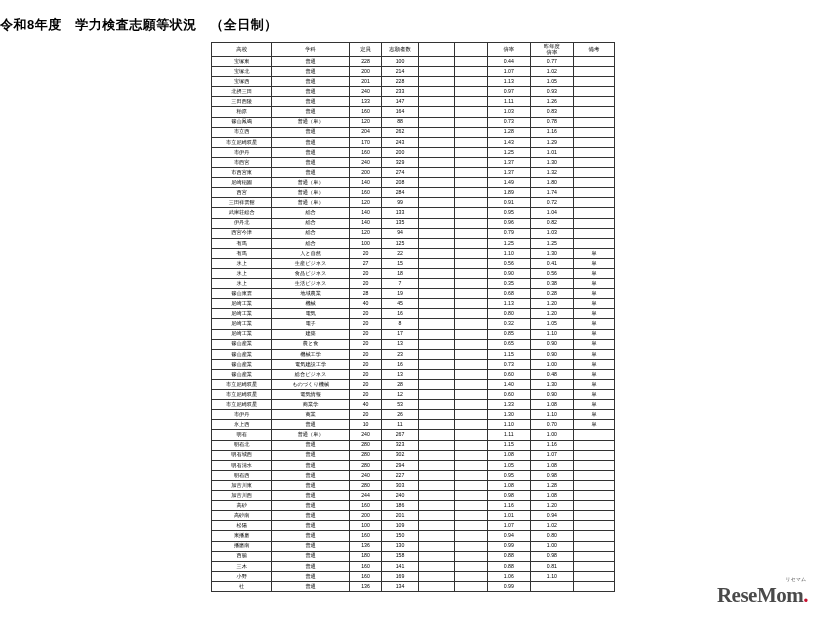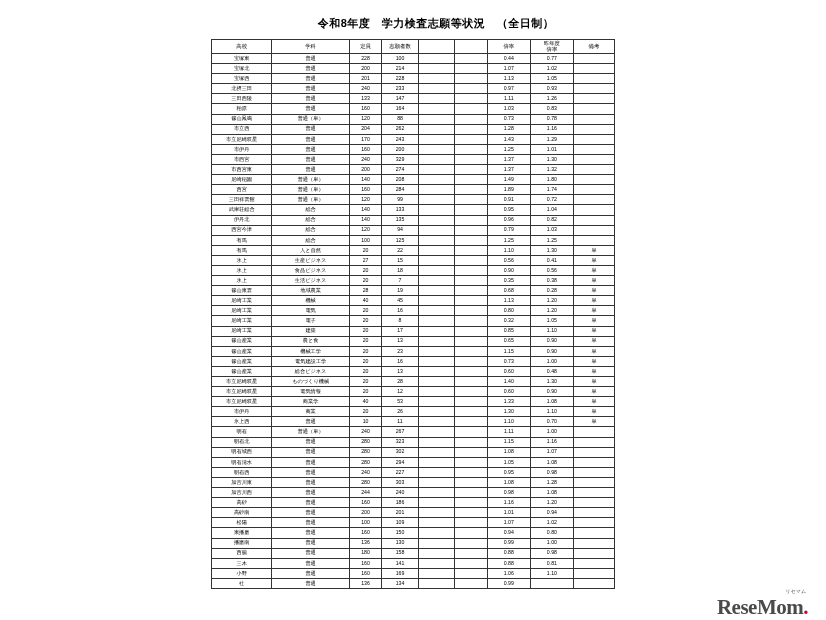--- a/index.html
+++ b/index.html
@@ -14,27 +14,26 @@
     color: #000000;
     position: relative;
     overflow: hidden;
   }
   .page {
     width: 826px;
     height: 620px;
     position: relative;
   }
   .doc-title {
-    text-align: center;
-    font-size: 11px;
+    text-align: left;
+    font-size: 13px;
     font-weight: bold;
     letter-spacing: 0.5px;
     padding-top: 16px;
     padding-bottom: 8px;
-    padding-left: 46px;
   }
   .table-wrap {
     width: 404px;
     margin: 0 auto;
   }
   table.data {
     border-collapse: collapse;
     width: 404px;
     table-layout: fixed;
     font-size: 5.2px;
@@ -61,21 +60,21 @@
   col.c-blank1 { width: 34px; }
   col.c-blank2 { width: 30px; }
   col.c-rate   { width: 40px; }
   col.c-prev   { width: 40px; }
   col.c-note   { width: 38px; }
   td.num { text-align: center; }
   td.note { text-align: center; }
   .watermark {
     position: absolute;
     right: 18px;
-    bottom: 0;
+    bottom: 12px;
     font-family: "Liberation Serif", serif;
     font-size: 21px;
     font-weight: bold;
     color: #4a4a4a;
     letter-spacing: -0.5px;
   }
   .watermark .dot {
     color: #c8102e;
   }
   .watermark .sub {

